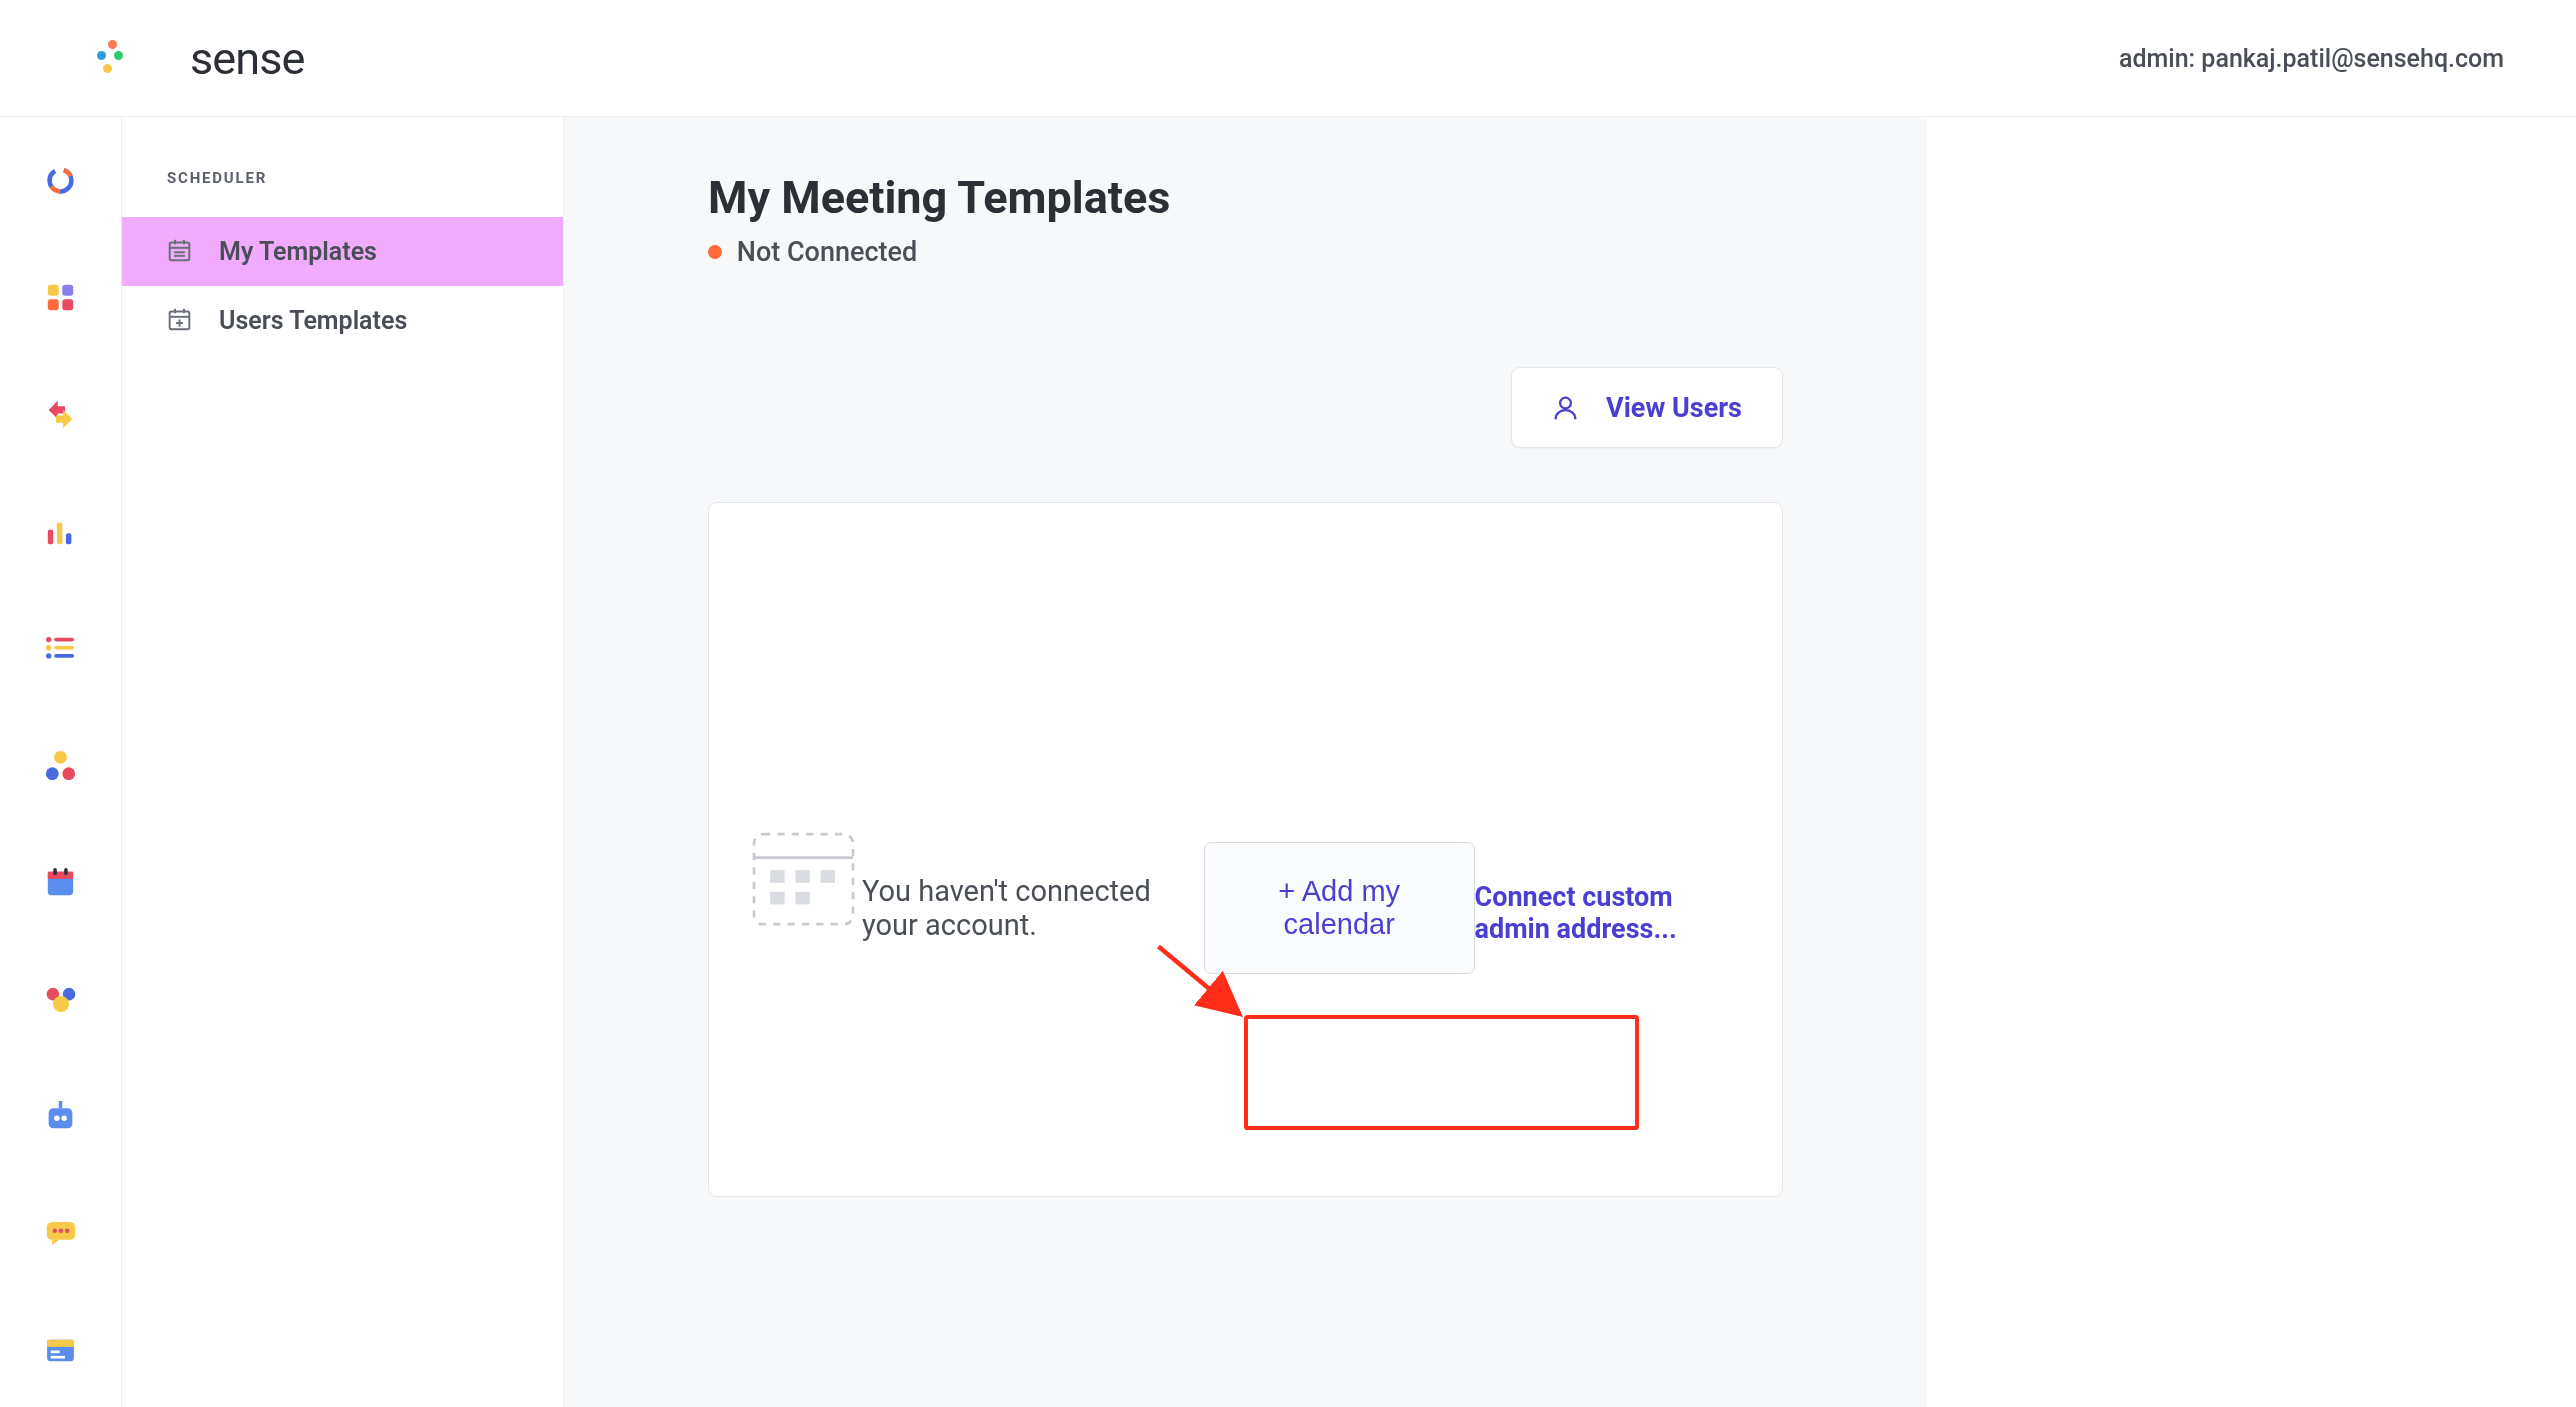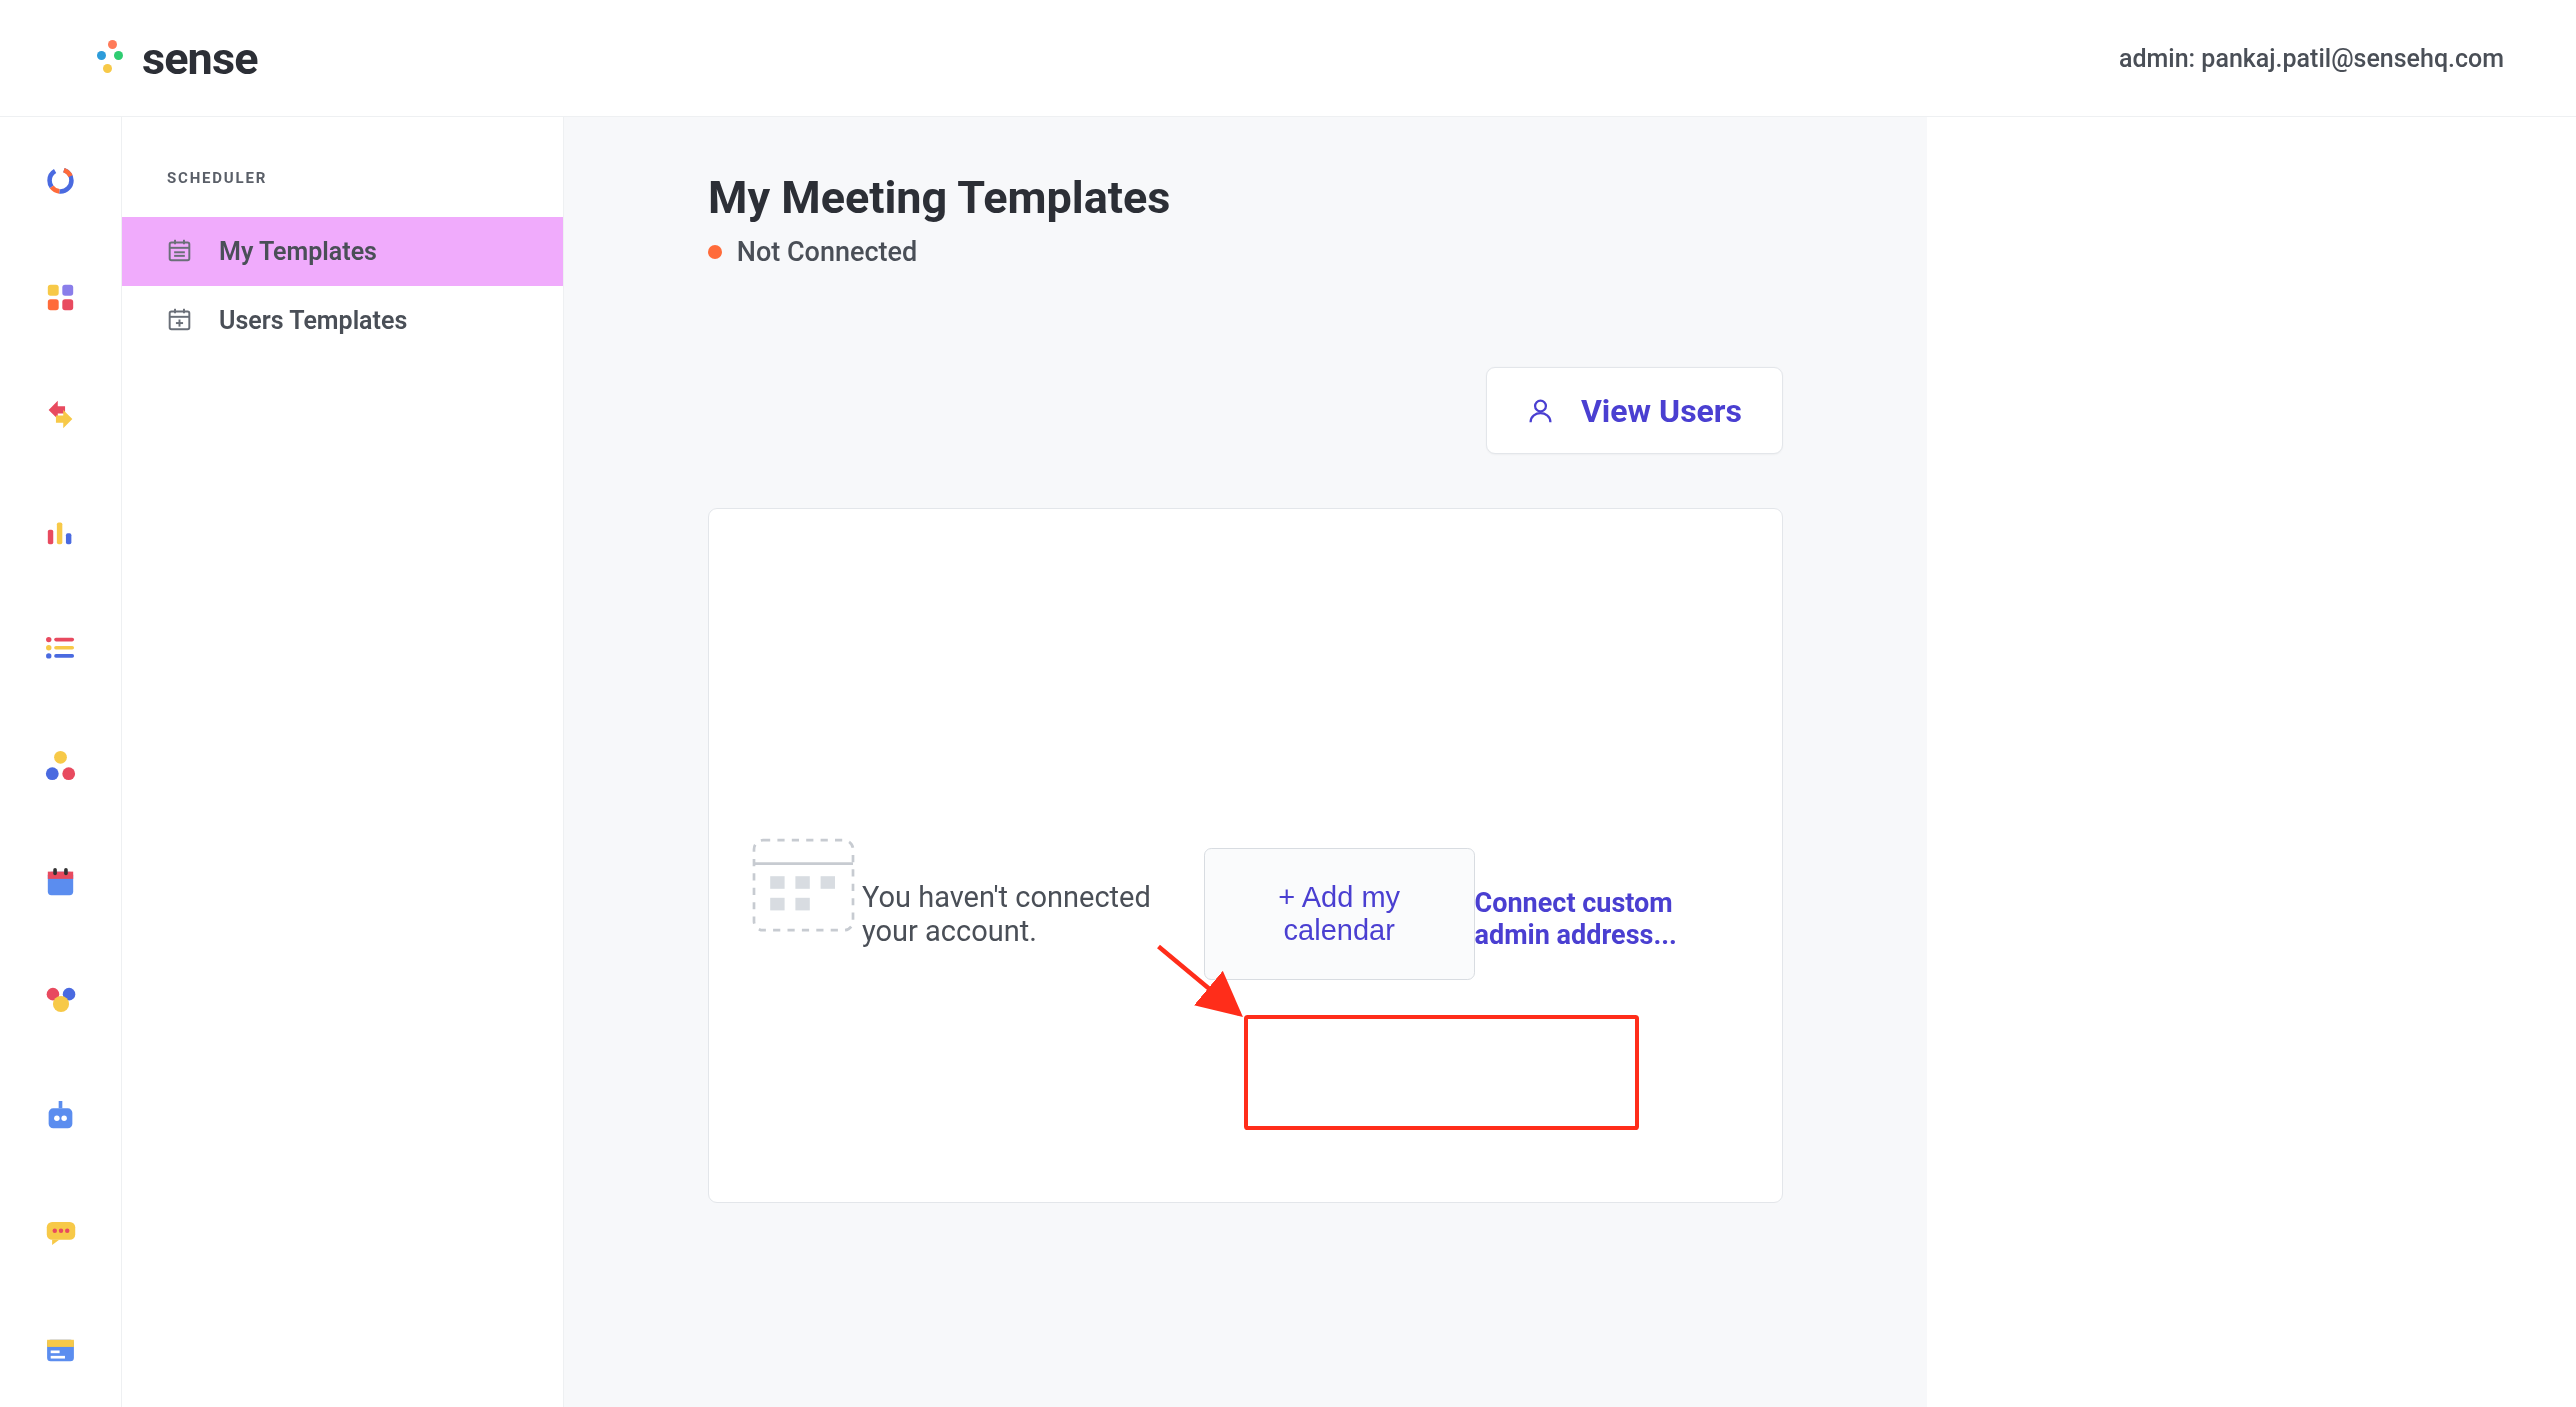--- a/index.html
+++ b/index.html
@@ -32,23 +32,24 @@
       width: 36px;
       height: 36px;
     }
     .logo-dots .dot { position: absolute; border-radius: 50%; }
     .logo-dots .d1 { width: 9px; height: 9px; background: #ff7a59; top: 0; left: 18px; }
     .logo-dots .d2 { width: 9px; height: 9px; background: #2d9cda; top: 10.8px; left: 7.2px; }
     .logo-dots .d3 { width: 9px; height: 9px; background: #2ecc71; top: 10.8px; left: 23.5px; }
     .logo-dots .d4 { width: 9px; height: 9px; background: #f7c948; top: 23.5px; left: 12.6px; }
     .logo-word {
       font-size: 45px;
-      font-weight: 700;
+      font-weight: 400;
       color: #2c2f36;
       letter-spacing: -0.9px;
+      margin-left: 48px;
     }
     .header-user {
       font-size: 25px;
       color: #4a4f57;
       font-weight: 500;
     }
     .body {
       flex: 1;
       display: flex;
       min-height: 0;
@@ -135,21 +136,21 @@
     .view-users {
       margin-top: 99px;
       margin-left: auto;
       display: flex;
       align-items: center;
       gap: 27px;
       background: #fff;
       border: 0.9px solid #e3e6ea;
       border-radius: 9px;
       padding: 23.5px 40px;
-      font-size: 32px;
+      font-size: 27px;
       font-weight: 700;
       color: #4a3fd1;
       box-shadow: 0 0.9px 1.8px rgba(0,0,0,0.04);
       width: fit-content;
     }
     .view-users svg { color: #4a3fd1; }
     .card {
       margin-top: 54px;
       background: #fff;
       border: 0.9px solid #e3e6ea;

